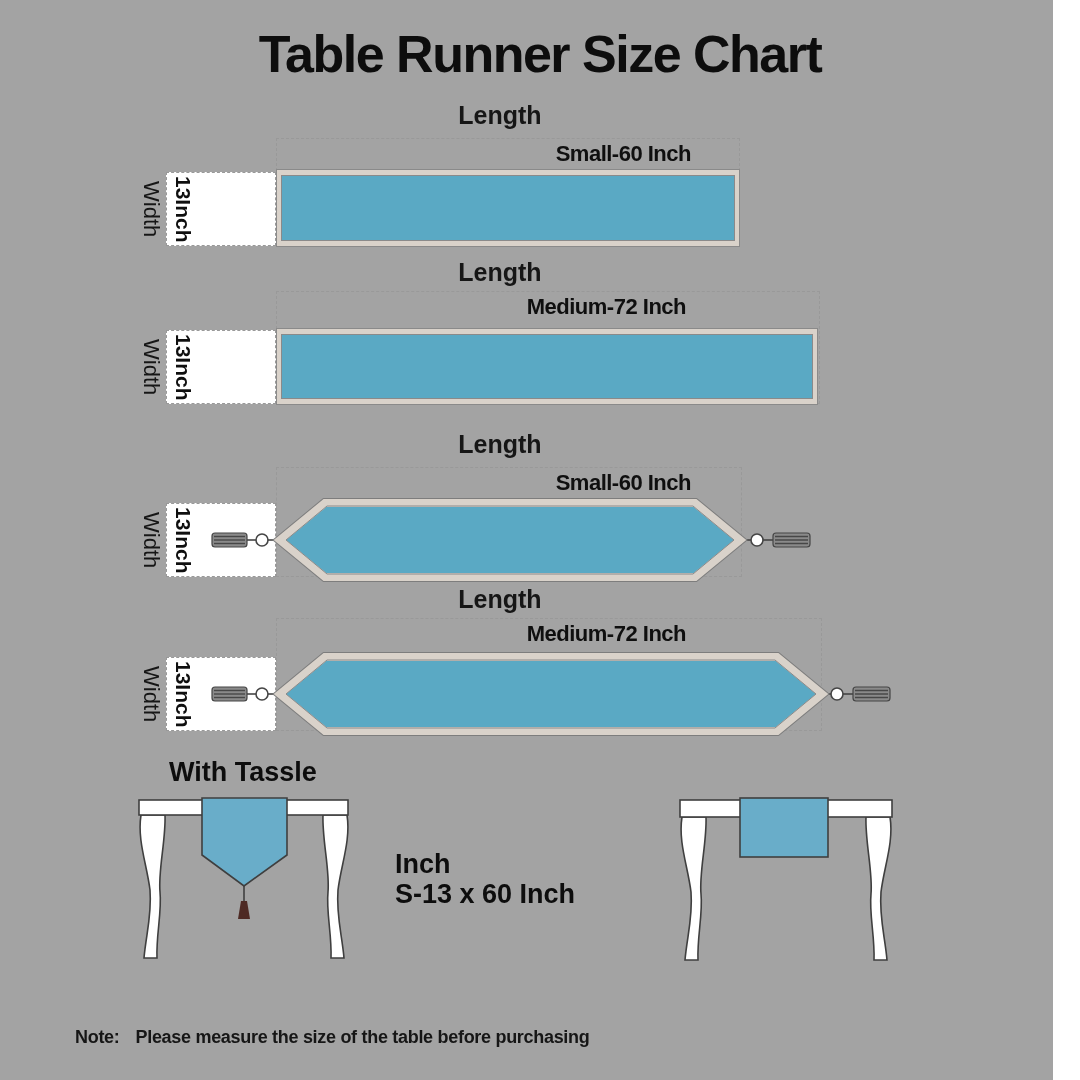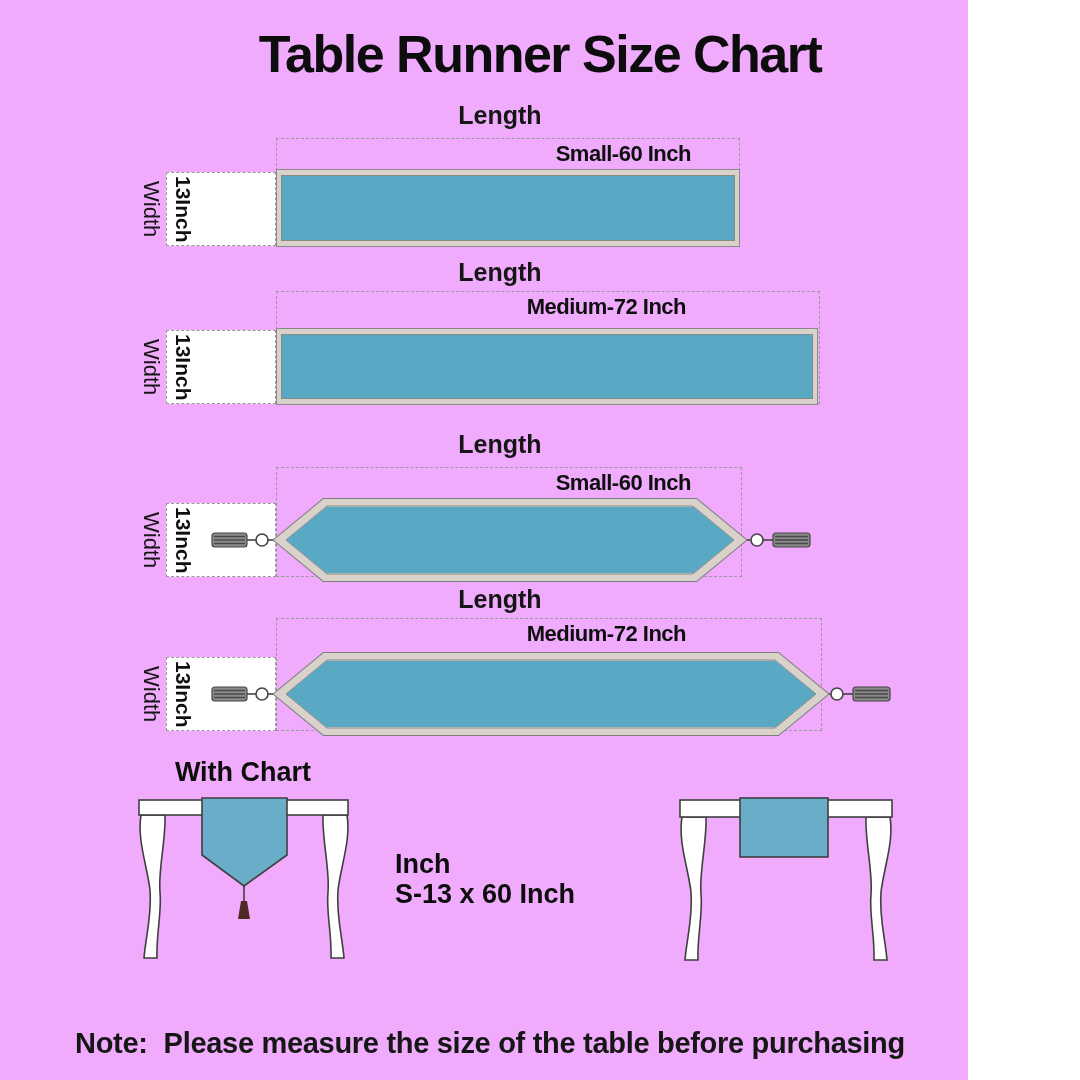--- a/index.html
+++ b/index.html
@@ -1,17 +1,17 @@
 <!DOCTYPE html>
 <html><head>
 <meta charset="utf-8">
 <style>
   html,body{margin:0;padding:0;background:#fff;}
   .stage{
-    position:relative;width:968px;height:1080px;background:#f0abfc;overflow:hidden;
+    position:relative;width:1053px;height:1080px;background:#a3a3a3;overflow:hidden;
     font-family:"Liberation Sans",sans-serif;color:#111;
   }
   .abs{position:absolute;}
   .page-title{
     left:0;top:24px;width:1080px;text-align:center;
     font-size:52px;font-weight:700;letter-spacing:-1.5px;color:#0d0d0d;
   }
   .len-label{
     left:320px;width:360px;text-align:center;
     font-size:25px;font-weight:700;color:#161616;
@@ -30,21 +30,21 @@
   .width-word{font-size:22px;font-weight:400;color:#161616;}
   .runner-rect{
     box-sizing:border-box;background:#5aa9c4;
     border:5px solid #d9d2ca;border-left-width:4px;border-right-width:4px;
     outline:1px solid #8a8a8a;box-shadow:inset 0 0 0 1px #8a8a8a;
   }
   .section-title{
     text-align:center;font-size:27px;font-weight:700;color:#0d0d0d;
   }
   .size-block{font-size:27px;font-weight:700;line-height:30px;color:#0d0d0d;}
-  .note-line{font-size:29px;font-weight:700;letter-spacing:-0.3px;color:#161616;}
+  .note-line{font-size:18px;font-weight:700;letter-spacing:-0.3px;color:#161616;}
   .note-text{margin-left:16px;}
   svg{display:block;overflow:visible;}
 </style>
 </head>
 <body>
 
 <div class="stage">
 
   <div class="abs page-title">Table Runner Size Chart</div>
 
@@ -121,21 +121,21 @@
       <rect x="853" y="687" width="37" height="14" rx="3" fill="#8a8a8a" stroke="#454545" stroke-width="1.2"></rect>
       <line x1="855" y1="690.5" x2="888" y2="690.5" stroke="#474747" stroke-width="1.4"></line>
       <line x1="855" y1="694" x2="888" y2="694" stroke="#474747" stroke-width="1.4"></line>
       <line x1="855" y1="697.5" x2="888" y2="697.5" stroke="#474747" stroke-width="1.4"></line>
     </g>
     <polygon points="280,694 325,657 777,657 822,694 777,731 325,731" fill="none" stroke="#7d7d7d" stroke-width="10"></polygon>
     <polygon points="280,694 325,657 777,657 822,694 777,731 325,731" fill="#5aa9c4" stroke="#d9d2ca" stroke-width="8"></polygon>
     <polygon points="286,694 327,660 775,660 816,694 775,728 327,728" fill="none" stroke="#8a8a8a" stroke-width="1"></polygon>
   </svg>
 
-  <div class="abs section-title" style="left:118px;top:757px;width:250px;">With Chart</div>
+  <div class="abs section-title" style="left:118px;top:757px;width:250px;">With Tassle</div>
 
   <svg class="abs" style="left:120px;top:790px;" width="260" height="180" viewBox="120 790 260 180">
     <path d="M 141,815 C 137,840 147,865 150,890 C 152,915 146,935 144,958 L 157,958 C 156,935 162,912 160,892 C 158,870 166,840 165,815 Z" fill="#ffffff" stroke="#3f3f3f" stroke-width="1.6"></path>
     <path d="M 347,815 C 351,840 341,865 338,890 C 336,915 342,935 344,958 L 331,958 C 332,935 326,912 328,892 C 330,870 322,840 323,815 Z" fill="#ffffff" stroke="#3f3f3f" stroke-width="1.6"></path>
     <rect x="139" y="800" width="209" height="15" fill="#ffffff" stroke="#3f3f3f" stroke-width="1.6"></rect>
     <path d="M 202,798 L 287,798 L 287,855 L 244,886 L 202,855 Z" fill="#69adc9" stroke="#3f3f3f" stroke-width="1.6"></path>
     <line x1="244" y1="886" x2="244" y2="901" stroke="#3f3f3f" stroke-width="1.6"></line>
     <polygon points="241,901 247,901 250,919 238,919" fill="#4e2a24"></polygon>
   </svg>
 

